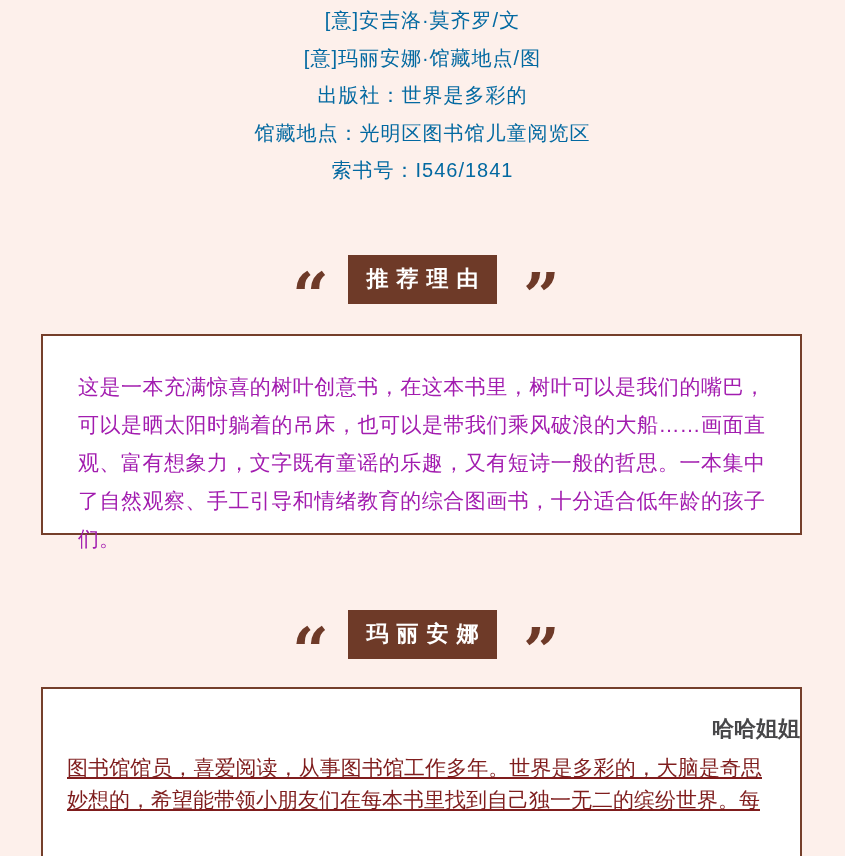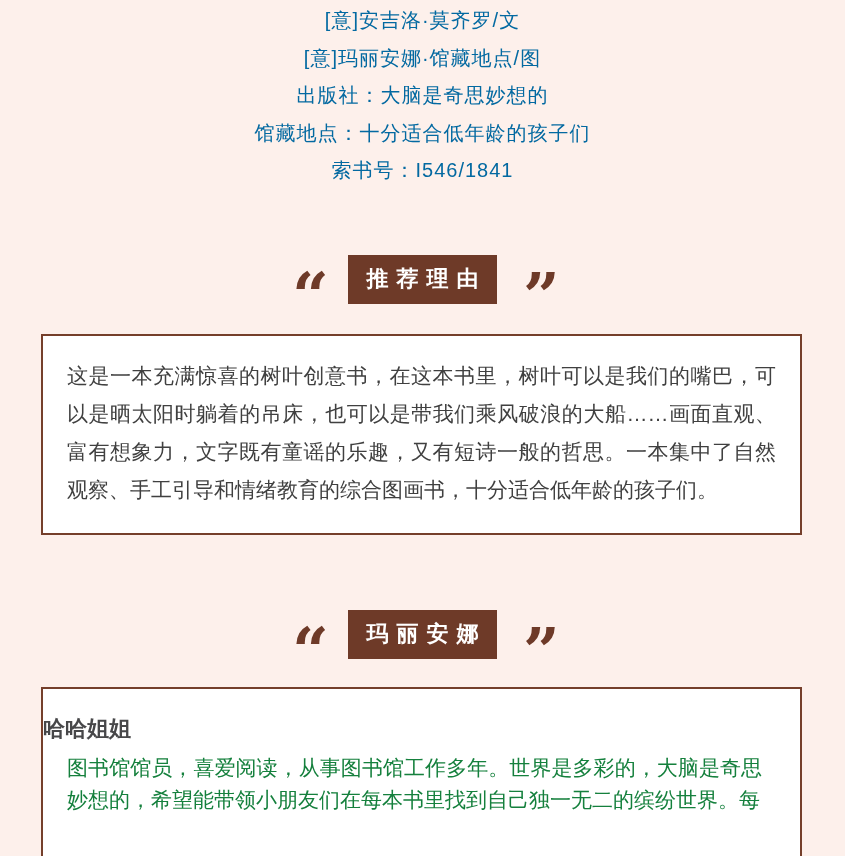--- a/index.html
+++ b/index.html
@@ -82,48 +82,49 @@
     padding: 21px 24px 0 24px;
   }
   .box-lecturer {
     margin-top: 28px;
     height: 180px;
     padding: 26px 0 0 0;
   }
   .body-text {
     font-size: 21px;
     line-height: 38px;
-    color: #404040;
+    color: #a21caf;
     text-align: justify;
-    margin: 0;
+    margin: 11px;
   }
   .speaker-name {
-    text-align: left;
+    text-align: right;
     font-size: 22px;
     font-weight: bold;
     line-height: 28px;
     color: #474749;
     margin: 0;
   }
   .lecturer-body {
     margin: 9px 38px 0 24px;
     font-size: 21px;
     line-height: 32px;
-    color: #15803d;
+    color: #7f1d1d;
     text-align: justify;
+    text-decoration: underline;
   }
 </style>
 </head>
 <body>
 
 <div class="meta">
   <div class="meta-line">[意]安吉洛·莫齐罗/文</div>
   <div class="meta-line">[意]玛丽安娜·馆藏地点/图</div>
-  <div class="meta-line">出版社：大脑是奇思妙想的</div>
-  <div class="meta-line">馆藏地点：十分适合低年龄的孩子们</div>
+  <div class="meta-line">出版社：世界是多彩的</div>
+  <div class="meta-line">馆藏地点：光明区图书馆儿童阅览区</div>
   <div class="meta-line">索书号：I546/1841</div>
 </div>
 
 <div class="section-header first">
   <span class="quote-wrap">
     <span class="quote-glyph">“</span>
   </span>
   <div class="title-box">推荐理由</div>
   <span class="quote-wrap">
     <span class="quote-glyph">”</span>

